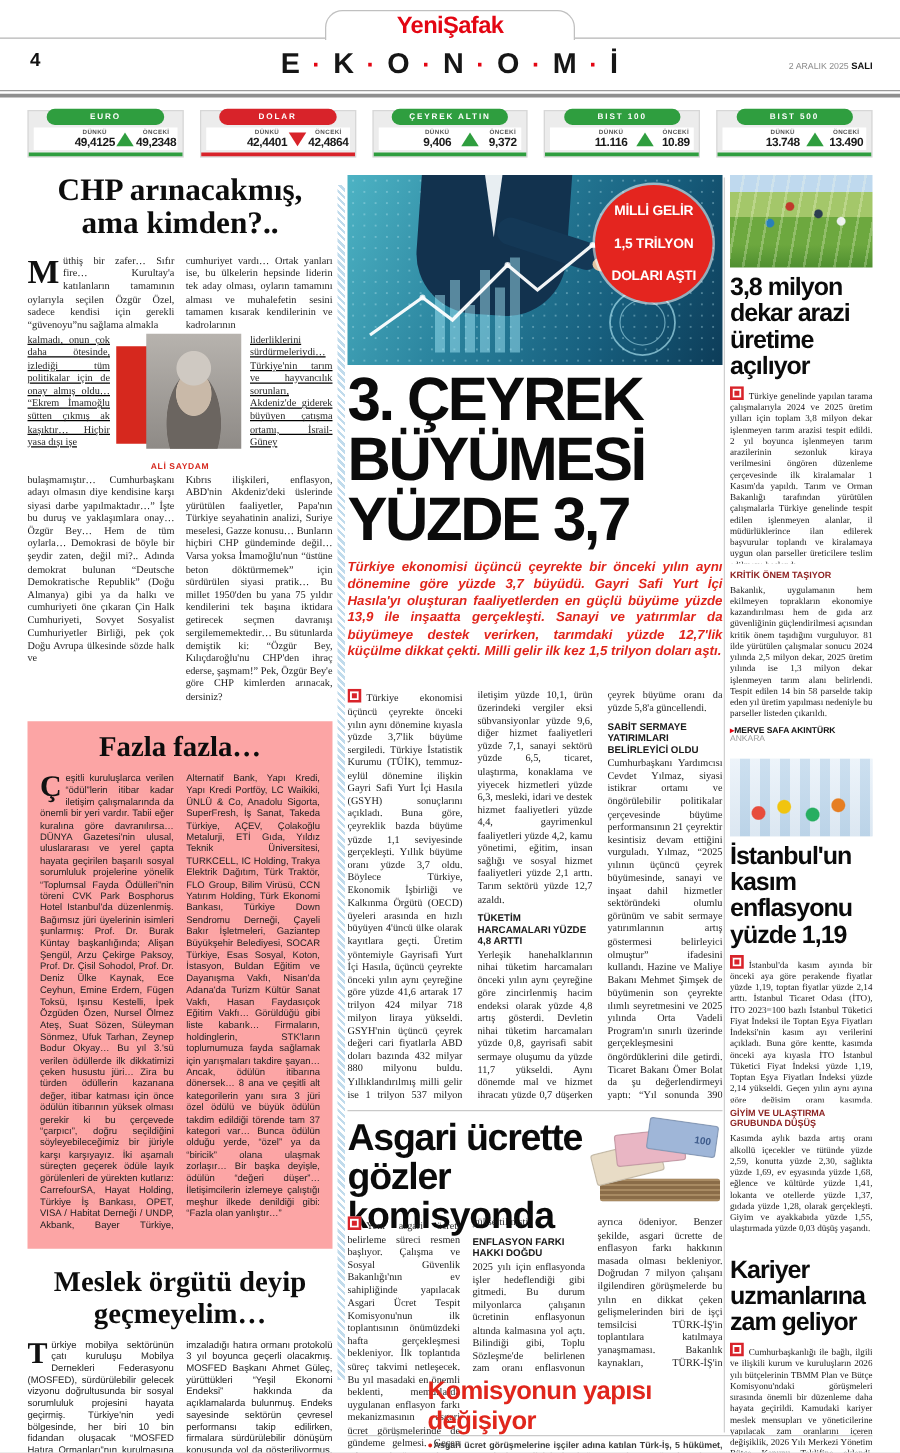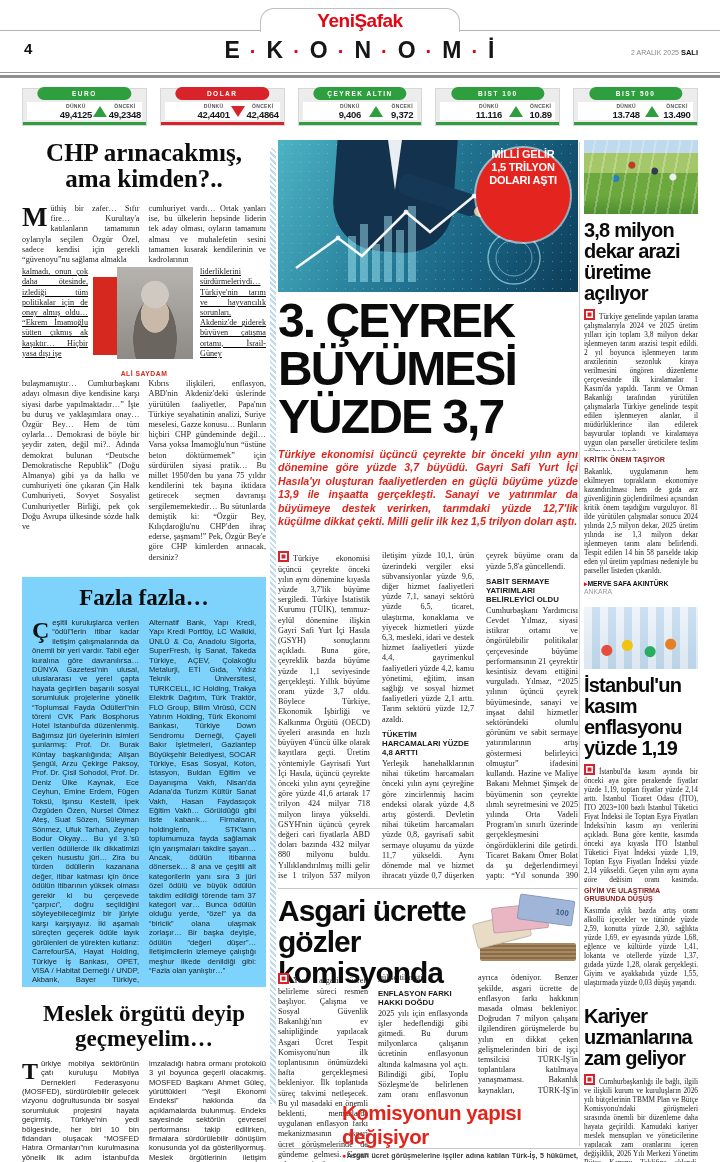--- a/index.html
+++ b/index.html
@@ -67,21 +67,21 @@
       background:
         radial-gradient(circle at 50% 30%, #cfc9c2 0 18%, transparent 19%),
         radial-gradient(ellipse at 50% 52%, #c9b9a8 0 26%, transparent 27%),
         radial-gradient(ellipse at 50% 78%, #6b6560 0 40%, transparent 41%),
         linear-gradient(#b7b3ae, #8e8a86); }
   .authorbox .aname { position:absolute; left:0; bottom:-2px; width:100%; text-align:center;
       font-size:6.8px; font-weight:bold; color:#d6281e; letter-spacing:0.5px; background:rgba(255,255,255,.85); }
   .hatch { position:absolute; left:270px; top:148px; width:6px; height:956px;
            background:repeating-linear-gradient(45deg,#b9d7ea 0 2px,#ffffff 2px 4px); opacity:.9; }
 
-  .fazla-box { background:#7dd3fc; padding:8px 10px 2px; margin-top:14px; }
+  .fazla-box { background:#fca5a5; padding:8px 10px 14px; margin-top:14px; }
   .fazla-title { font-family:"Liberation Serif", serif; font-weight:bold; font-size:23px; text-align:center; color:#0d0d0d; margin-bottom:7px; }
   .twocol { column-count:2; column-gap:10px; }
   .op-title { font-family:"Liberation Serif", serif; font-weight:bold; font-size:23px; line-height:25px;
               text-align:center; color:#0d0d0d; margin:14px 0 8px; }
 
   
   #col-center { position:absolute; left:278px; top:140px; width:300px; }
   .hero { position:relative; width:300px; height:152px; overflow:hidden;
           background:linear-gradient(115deg,#4db3c4 0%, #2c86a0 35%, #175f7e 70%, #0d3c58 100%); }
   .hero .dots { position:absolute; inset:0;
@@ -89,21 +89,21 @@
   .hero .torso { position:absolute; left:56px; top:-8px; width:120px; height:120px; background:#12324e;
           border-radius:0 0 40% 40%; transform:rotate(4deg); }
   .hero .shirt { position:absolute; left:104px; top:-6px; width:26px; height:56px; background:#e8eef2;
           clip-path:polygon(20% 0,80% 0,50% 100%); }
   .hero .arm { position:absolute; left:118px; top:44px; width:86px; height:22px; background:#143856;
           border-radius:12px; transform:rotate(18deg); }
   .hero .hand { position:absolute; left:196px; top:66px; width:14px; height:11px; background:#e3c3a2; border-radius:50%; }
   .hero svg { position:absolute; inset:0; }
   .badge { position:absolute; right:8px; top:8px; width:94px; height:94px; border-radius:50%;
            background:#e4251f; box-shadow:0 0 0 2px rgba(255,255,255,.55); display:flex; flex-direction:column;
-           align-items:center; z-index:3; }
+           align-items:center; justify-content:center; z-index:3;gap:13px; }
   .badge div { color:#fff; font-weight:bold; font-size:11px; line-height:13px; letter-spacing:-0.2px; }
   .main-head { margin-top:4px; font-weight:bold; color:#0b0b0b; font-size:49px; line-height:48px;
                letter-spacing:-2px; transform:scaleX(0.98); transform-origin:left; }
   .deck { margin-top:8px; font-style:italic; font-weight:bold; color:#e0261c; font-size:10.6px; line-height:13.4px; text-align:justify; }
   .body3 { position:relative; height:342px; margin-top:10px; }
   .body3 .bcol { position:absolute; top:13px; bottom:0; width:92px; overflow:hidden; }
   .bcol.c1 { left:0; } .bcol.c2 { left:104px; } .bcol.c3 { left:208px; }
   .center-rule { border-top:1px solid #c9c9c9; margin:8px 0 6px; }
 
   .asgari-head { position:relative; height:72px; }

